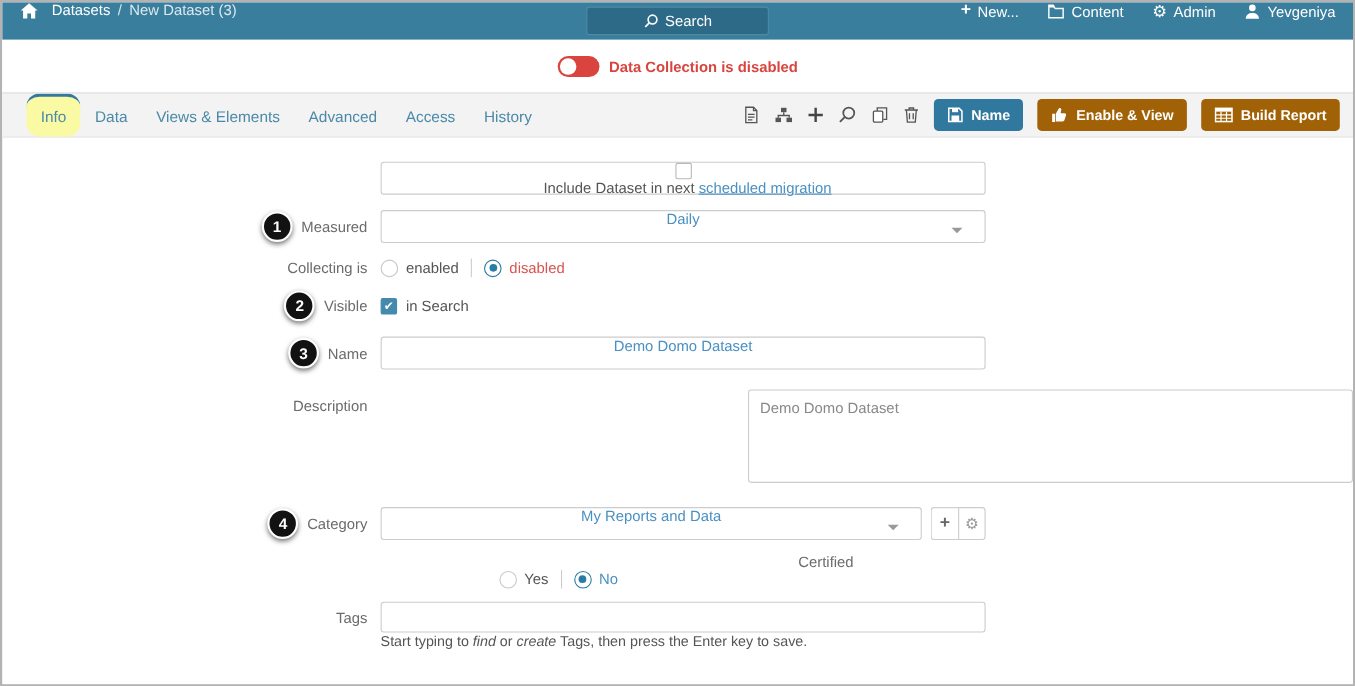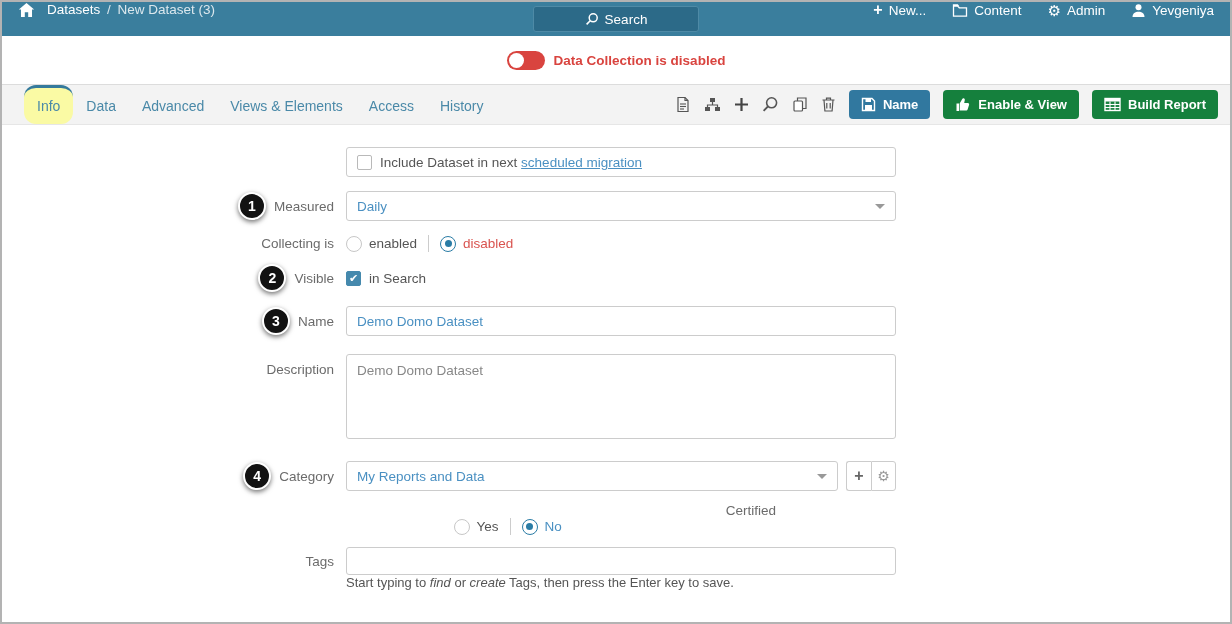--- a/index.html
+++ b/index.html
@@ -47,39 +47,39 @@
   }
   .tab.active { background:#fafaa4; border-top-color:#357a9c; }
   .toolbar { margin-left:auto; display:flex; align-items:center; gap:13px; padding-right:12px; }
   .tb-ic { display:inline-flex; cursor:pointer; }
   .btn {
     height:29px; border:none; border-radius:4px; color:#fff; font-weight:bold; font-size:13px;
     padding:0 12px; display:inline-flex; align-items:center; gap:7px; cursor:pointer;
     font-family:"Liberation Sans", sans-serif;
   }
   .btn-save { background:#31789f; }
-  .btn-green { background:#15803d; }
+  .btn-green { background:#a16207; }
   
   .content { padding-top:22px; }
   .frow { display:flex; align-items:center; margin:0 0 14px 225px; }
-  .frow.top { align-items:flex-start; }
+  .frow.top { align-items:flex-start;justify-content:space-between; }
   .flabel {
     width:107px; text-align:right; margin-right:12px; color:#6b6b6b; font-size:13.5px;
     display:flex; align-items:center; justify-content:flex-end; gap:8px; flex:none;
   }
   .frow.top .flabel { padding-top:8px; }
   .step {
     width:28px; height:28px; border-radius:50%; background:#121212; color:#fff;
     display:inline-flex; align-items:center; justify-content:center; font-size:14px; font-weight:bold;
     border:2px solid #fff; box-shadow:0 2px 5px rgba(0,0,0,.55); flex:none;
   }
   .fcontrol { width:550px; display:flex; align-items:center; }
   .boxfield {
     width:550px; height:30px; border:1px solid #ccc; border-radius:3px;
-    display:flex; align-items:center; padding:0 10px; font-size:13.5px; background:#fff;
+    display:flex; align-items:center; padding:0 20px; font-size:13.5px; background:#fff;flex-direction:column;
   }
   .selectfield { color:#4a90c2; cursor:pointer; }
   .caret { margin-left:auto; width:0; height:0; border-left:5px solid transparent; border-right:5px solid transparent; border-top:5px solid #999; }
   .inputfield { color:#4a90c2; }
   .cb { width:15px; height:15px; border:1px solid #b9b9b9; border-radius:2px; background:#fff; flex:none; cursor:pointer; }
   .cb.checked { background:#4589ad; border-color:#4589ad; color:#fff; display:flex; align-items:center; justify-content:center; font-size:11px; }
   .inc-text { color:#555; margin-left:8px; }
   .inc-text a { color:#4a90c2; text-decoration:underline; cursor:pointer; }
   .radio { width:16px; height:16px; border:1px solid #c7c7c7; border-radius:50%; background:#fff; flex:none; cursor:pointer; }
   .radio.sel { border:1.5px solid #2a7ca5; display:flex; align-items:center; justify-content:center; }
@@ -159,24 +159,24 @@
 </div>
 
 <div class="tabstrip">
   <div class="tab active">
       <span>Info</span>
     </div>
   <div class="tab">
       <span>Data</span>
     </div>
   <div class="tab">
+      <span>Views &amp; Elements</span>
+    </div>
+  <div class="tab">
       <span>Advanced</span>
-    </div>
-  <div class="tab">
-      <span>Views &amp; Elements</span>
     </div>
   <div class="tab">
       <span>Access</span>
     </div>
   <div class="tab">
       <span>History</span>
     </div>
 
   <div class="toolbar">
     <span class="tb-ic">

